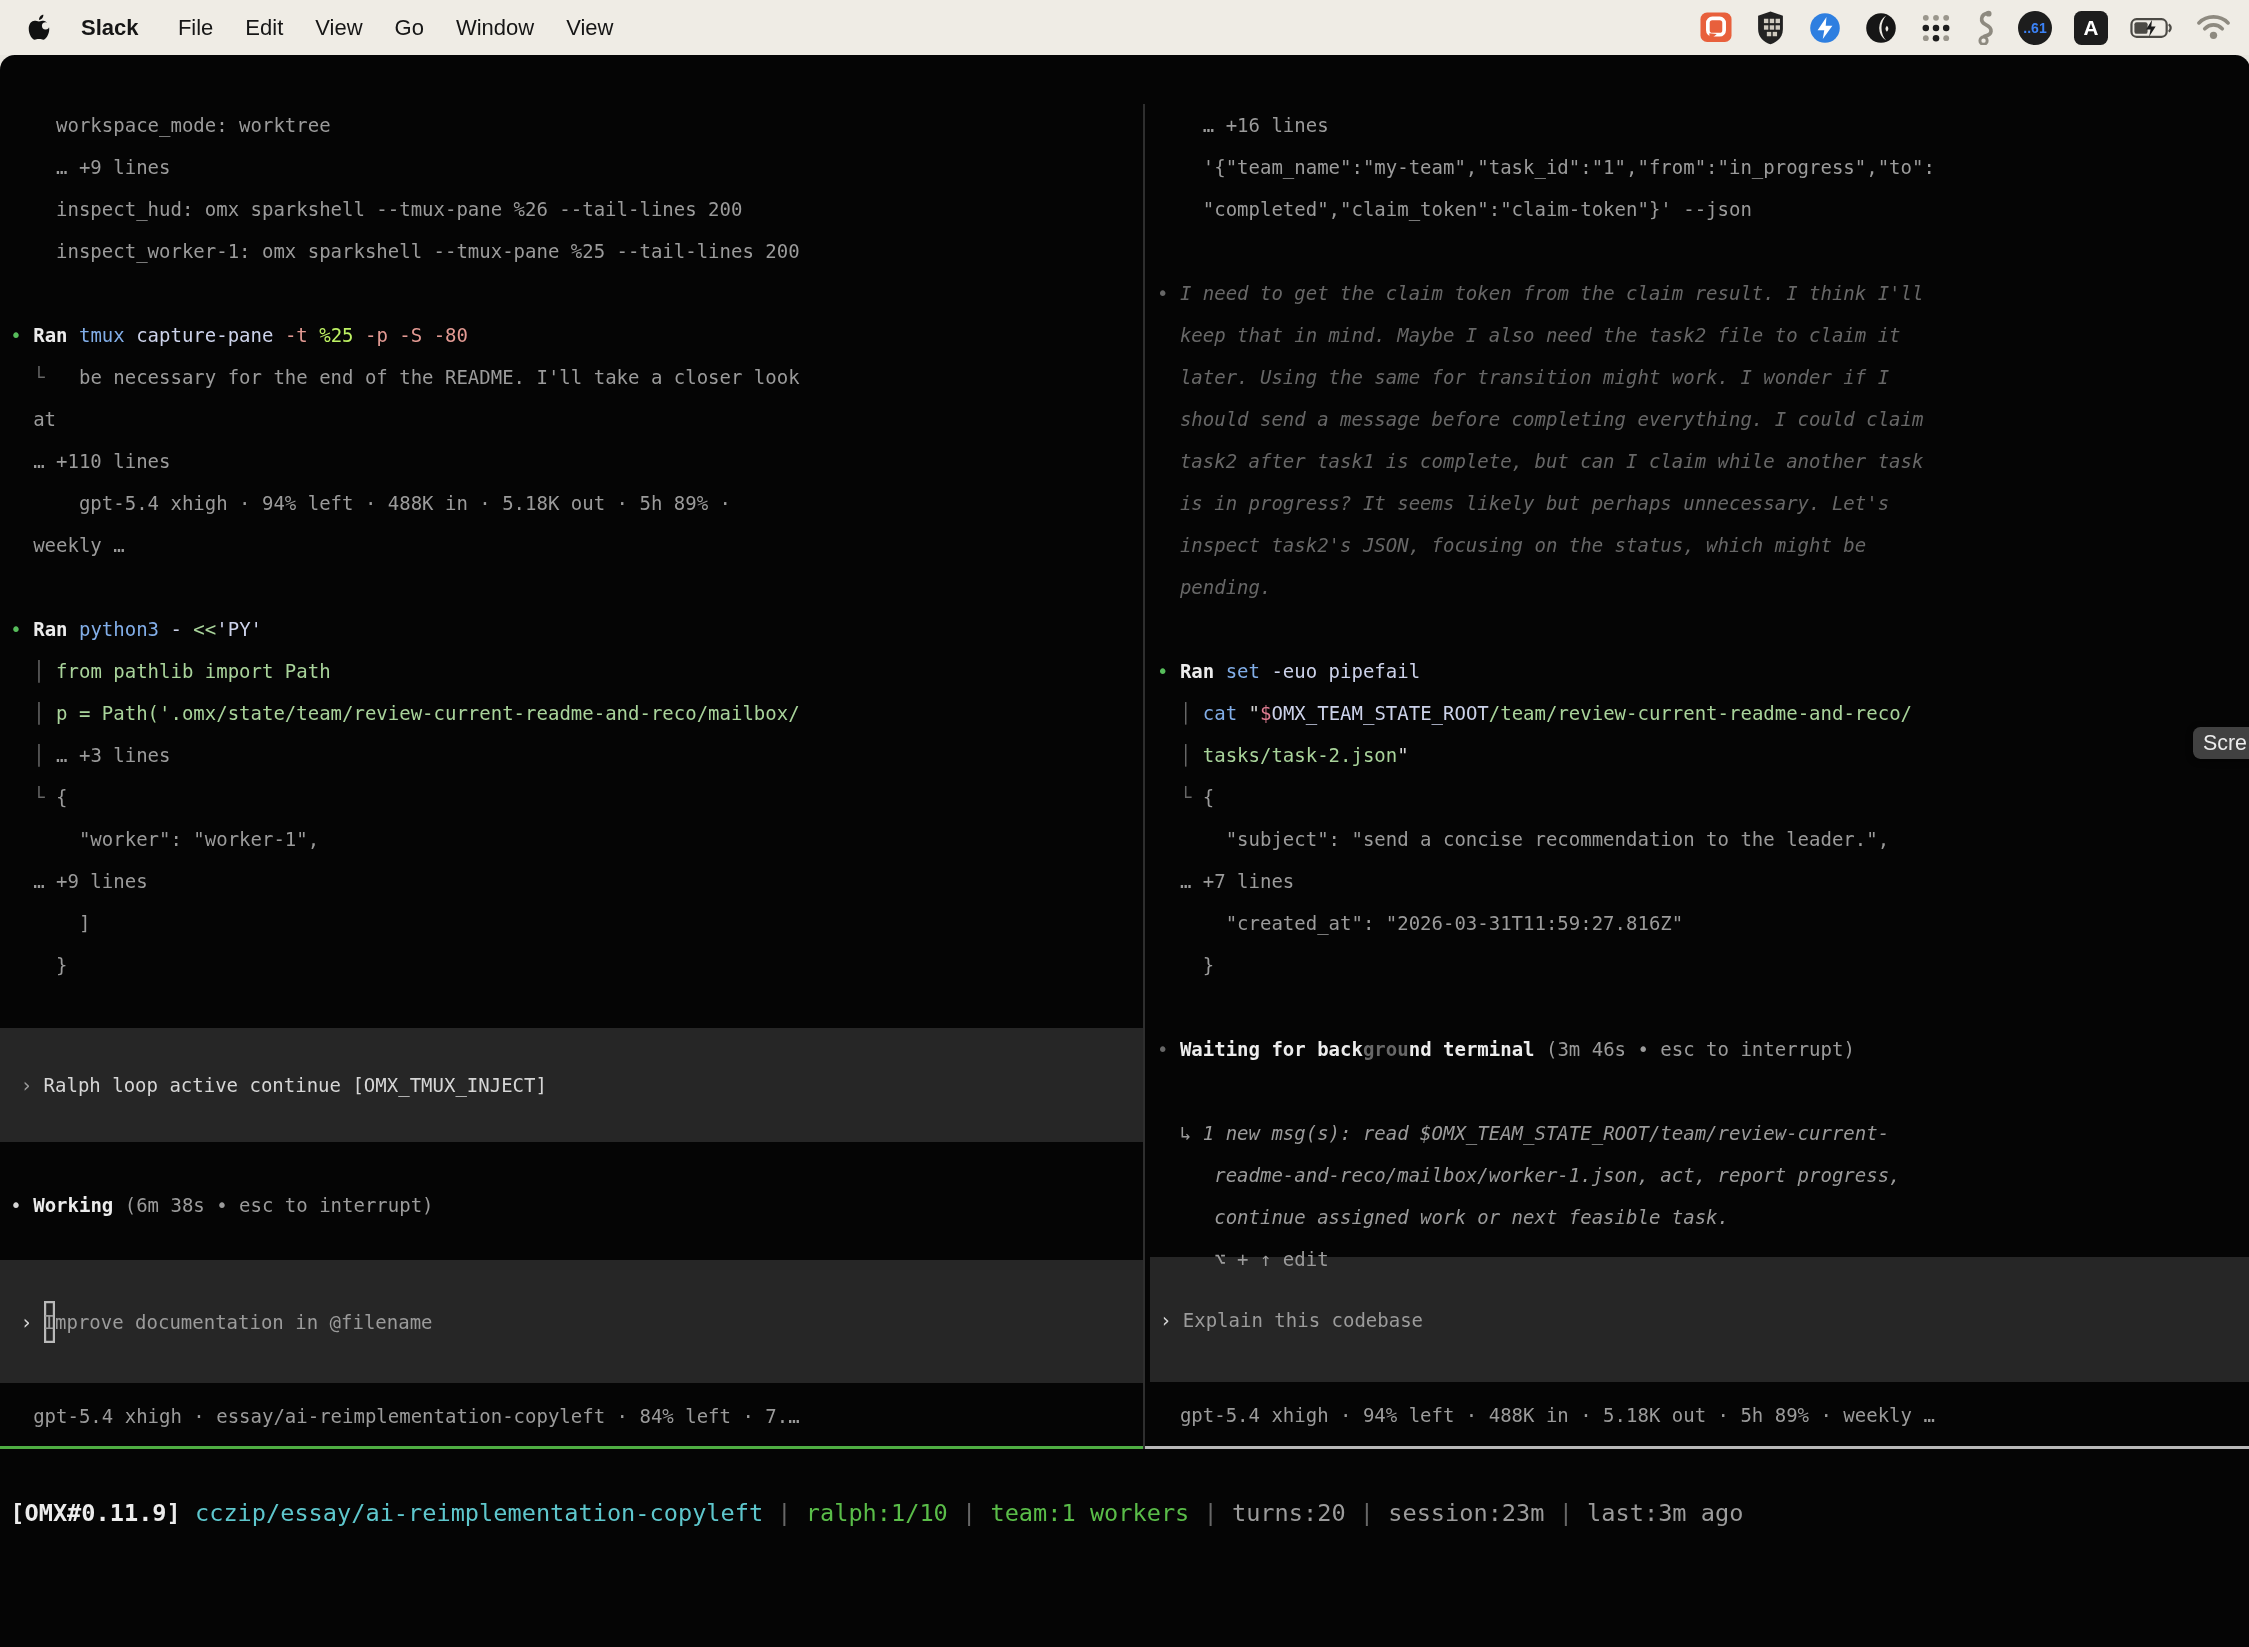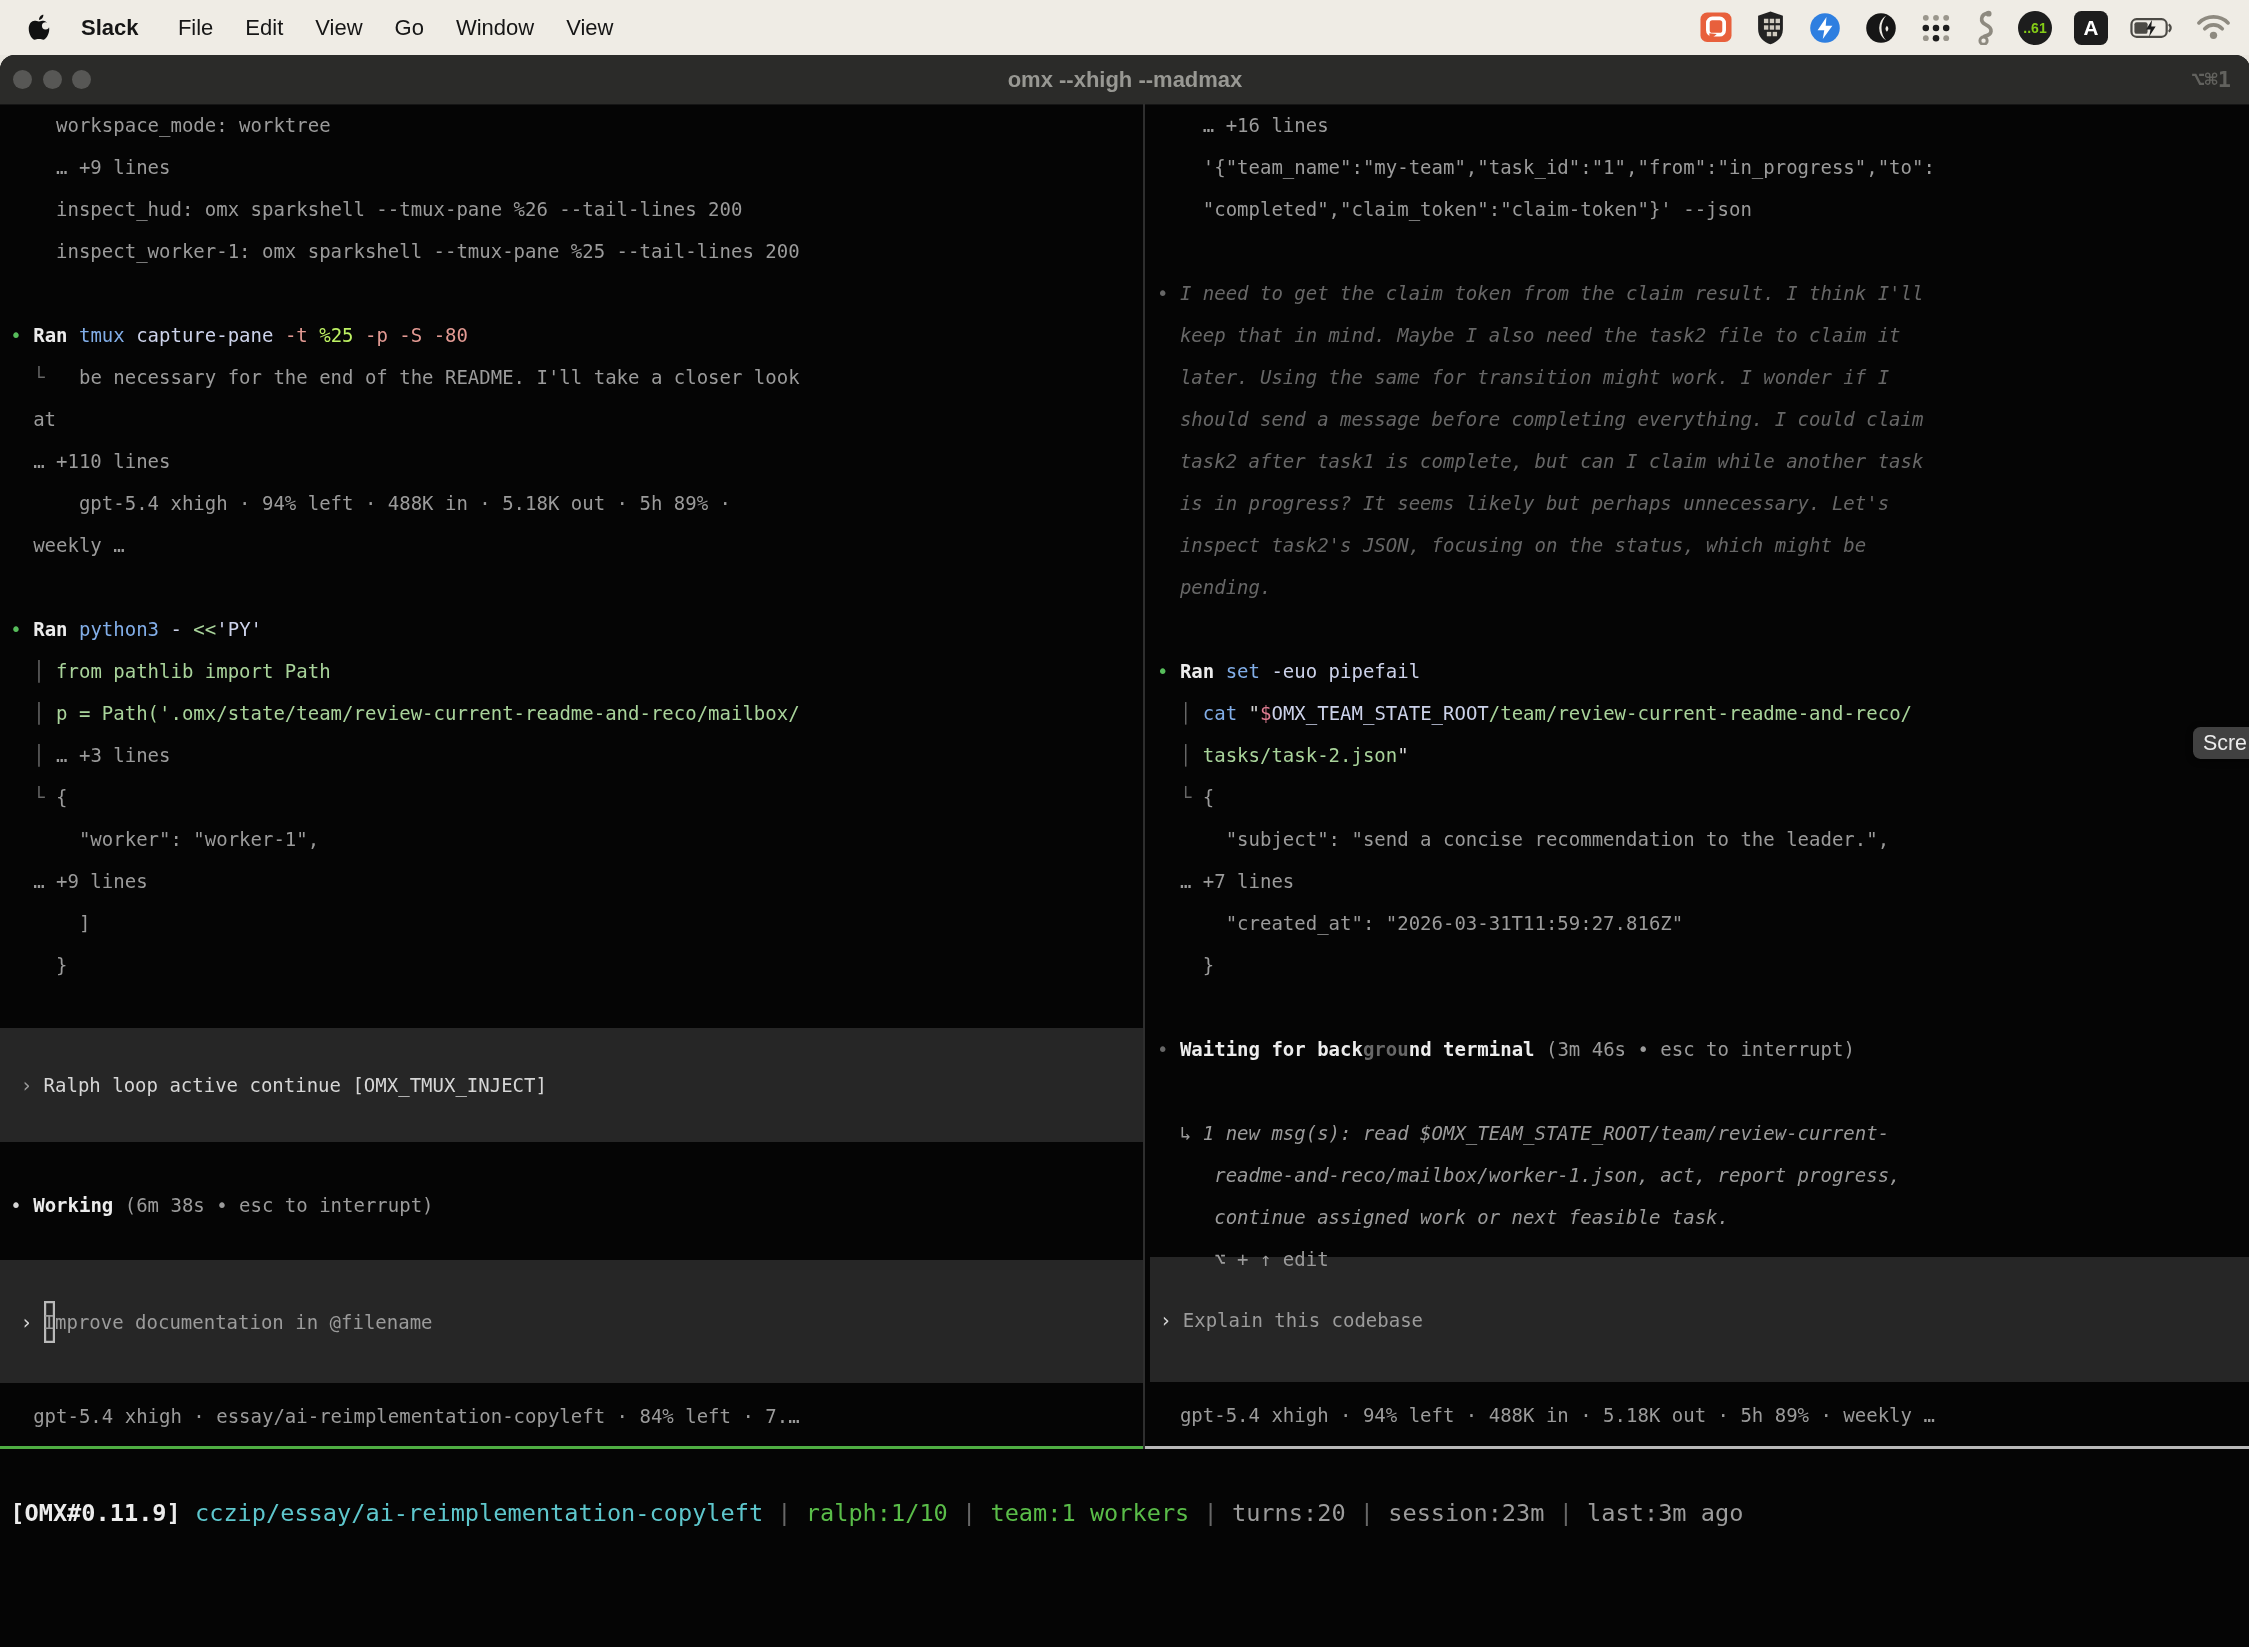--- a/index.html
+++ b/index.html
@@ -8,21 +8,21 @@
   
   #menubar{position:absolute;left:0;top:0;width:2250px;height:55px;background:#efece5;
            display:flex;align-items:center;font-family:"Liberation Sans",sans-serif;
            font-size:22px;color:#161616;}
   #menubar .apple{margin-left:28px;display:flex;align-items:center;}
   #menubar .appname{font-weight:bold;margin-left:31px;}
   #menu-items{display:flex;margin-left:7.4px;}
   #menu-items .menu-item{margin-left:32px;}
   #status-icons{margin-left:auto;display:flex;align-items:center;gap:22px;margin-right:19px;}
   .sicon{display:flex;align-items:center;justify-content:center;}
-  .badge61{width:34px;height:34px;border-radius:50%;background:#1d1d1d;color:#84cc16;
+  .badge61{width:34px;height:34px;border-radius:50%;background:#1d1d1d;color:#3b82f6;
            font-size:14px;display:flex;align-items:center;justify-content:center;font-weight:bold;}
   .akey{width:34px;height:34px;border-radius:7.4px;background:#1d1d1d;color:#fff;
         font-size:20.7px;display:flex;align-items:center;justify-content:center;font-weight:bold;}
   
   #window{position:absolute;left:0;top:55px;width:2250px;height:1593px;background:#050505;
           border-radius:14.8px 14.8px 0 0;overflow:hidden;}
   #titlebar{position:absolute;left:0;top:0;width:100%;height:49px;background:#2b2b29;
             border-bottom:1.5px solid #151515;}
   .tl{position:absolute;top:14.8px;width:19px;height:19px;border-radius:50%;background:#575755;}
   #title-text{position:absolute;left:0;right:0;top:0;height:49px;display:flex;align-items:center;
@@ -161,27 +161,20 @@
               <path d="M4 12 C15 1 33 1 44 12"></path>
               <path d="M12 20 C19 13 29 13 36 20"></path>
             </g>
             <circle cx="24" cy="29" r="5" fill="#8e8a80"></circle>
           </svg>
       </span>
     </span>
   </div>
 
   <div id="window">
-    <div id="titlebar">
-      <span class="tl" style="left:13.3px;"></span>
-      <span class="tl" style="left:43px;"></span>
-      <span class="tl" style="left:72px;"></span>
-      <span id="title-text">omx --xhigh --madmax</span>
-      <span id="title-shortcut">⌥⌘1</span>
-    </div>
 
     <div id="left-pane" class="pane"><div class="tline"><span class="s-d">    workspace_mode: worktree</span></div><div class="tline"><span class="s-d">    … +9 lines</span></div><div class="tline"><span class="s-d">    inspect_hud: omx sparkshell --tmux-pane %26 --tail-lines 200</span></div><div class="tline"><span class="s-d">    inspect_worker-1: omx sparkshell --tmux-pane %25 --tail-lines 200</span></div><div class="tline"></div><div class="tline"><span class="s-gb">• </span><span class="s-w s-b">Ran </span><span class="s-blu">tmux</span><span class="s-lav"> capture-pane</span><span class="s-sal"> -t</span><span class="s-org"> %25</span><span class="s-sal"> -p</span><span class="s-sal"> -S</span><span class="s-sal"> -80</span></div><div class="tline"><span class="s-dd">  └   </span><span class="s-d">be necessary for the end of the README. I'll take a closer look</span></div><div class="tline"><span class="s-d">  at</span></div><div class="tline"><span class="s-d">  … +110 lines</span></div><div class="tline"><span class="s-d">      gpt-5.4 xhigh · 94% left · 488K in · 5.18K out · 5h 89% ·</span></div><div class="tline"><span class="s-d">  weekly …</span></div><div class="tline"></div><div class="tline"><span class="s-gb">• </span><span class="s-w s-b">Ran </span><span class="s-blu">python3</span><span class="s-lav"> - </span><span class="s-grn">&lt;&lt;</span><span class="s-lav">'PY'</span></div><div class="tline"><span class="s-dd">  │ </span><span class="s-grn">from pathlib import Path</span></div><div class="tline"><span class="s-dd">  │ </span><span class="s-grn">p = Path('.omx/state/team/review-current-readme-and-reco/mailbox/</span></div><div class="tline"><span class="s-dd">  │ </span><span class="s-d">… +3 lines</span></div><div class="tline"><span class="s-dd">  └ </span><span class="s-d">{</span></div><div class="tline"><span class="s-d">      "worker": "worker-1",</span></div><div class="tline"><span class="s-d">  … +9 lines</span></div><div class="tline"><span class="s-d">      ]</span></div><div class="tline"><span class="s-d">    }</span></div><div class="tline"></div><div class="band" style="height: 114px;"><span class="s-d">› </span><span class="s-w2">Ralph loop active continue [OMX_TMUX_INJECT]</span></div><div class="tline"></div><div class="tline"><span class="s-w2">• </span><span class="s-w s-b">Working </span><span class="s-d">(6m 38s • esc to interrupt)</span></div><div class="band" style="height: 123px; margin-top: 34px;"><span class="s-w2">› </span><span class="s-cur">I</span><span class="s-d">mprove documentation in @filename</span></div><div class="tline" style="margin-top: 11.8px;"><span class="s-d">  gpt-5.4 xhigh · essay/ai-reimplementation-copyleft · 84% left · 7.…</span></div></div>
     <div id="right-pane" class="pane"><div class="tline"><span class="s-d">    … +16 lines</span></div><div class="tline"><span class="s-d">    '{"team_name":"my-team","task_id":"1","from":"in_progress","to":</span></div><div class="tline"><span class="s-d">    "completed","claim_token":"claim-token"}' --json</span></div><div class="tline"></div><div class="tline"><span class="s-dd">• </span><span class="s-dd s-i">I need to get the claim token from the claim result. I think I'll</span></div><div class="tline"><span class="s-dd s-i">  keep that in mind. Maybe I also need the task2 file to claim it</span></div><div class="tline"><span class="s-dd s-i">  later. Using the same for transition might work. I wonder if I</span></div><div class="tline"><span class="s-dd s-i">  should send a message before completing everything. I could claim</span></div><div class="tline"><span class="s-dd s-i">  task2 after task1 is complete, but can I claim while another task</span></div><div class="tline"><span class="s-dd s-i">  is in progress? It seems likely but perhaps unnecessary. Let's</span></div><div class="tline"><span class="s-dd s-i">  inspect task2's JSON, focusing on the status, which might be</span></div><div class="tline"><span class="s-dd s-i">  pending.</span></div><div class="tline"></div><div class="tline"><span class="s-gb">• </span><span class="s-w s-b">Ran </span><span class="s-blu">set</span><span class="s-lav"> -euo pipefail</span></div><div class="tline"><span class="s-dd">  │ </span><span class="s-blu">cat</span><span class="s-w2"> "</span><span class="s-pnk">$</span><span class="s-lav">OMX_TEAM_STATE_ROOT</span><span class="s-grn">/team/review-current-readme-and-reco/</span></div><div class="tline"><span class="s-dd">  │ </span><span class="s-grn">tasks/task-2.json</span><span class="s-w2">"</span></div><div class="tline"><span class="s-dd">  └ </span><span class="s-d">{</span></div><div class="tline"><span class="s-d">      "subject": "send a concise recommendation to the leader.",</span></div><div class="tline"><span class="s-d">  … +7 lines</span></div><div class="tline"><span class="s-d">      "created_at": "2026-03-31T11:59:27.816Z"</span></div><div class="tline"><span class="s-d">    }</span></div><div class="tline"></div><div class="tline"><span class="s-dd">• </span><span class="s-w s-b">Waiting for back</span><span class="s-dd s-b">grou</span><span class="s-w s-b">nd terminal </span><span class="s-d">(3m 46s • esc to interrupt)</span></div><div class="tline"></div><div class="tline"><span class="s-d">  ↳ </span><span class="s-d s-i">1 new msg(s): read $OMX_TEAM_STATE_ROOT/team/review-current-</span></div><div class="tline"><span class="s-d s-i">     readme-and-reco/mailbox/worker-1.json, act, report progress,</span></div><div class="tline"><span class="s-d s-i">     continue assigned work or next feasible task.</span></div><div class="tline"><span class="s-d">     ⌥ + ↑ edit</span></div><div class="band" style="height: 125px; margin-top: -23px;"><span class="s-w2">› </span><span class="s-d">Explain this codebase</span></div><div class="tline" style="margin-top: 11.8px;"><span class="s-d">  gpt-5.4 xhigh · 94% left · 488K in · 5.18K out · 5h 89% · weekly …</span></div></div>
 
     <div id="pane-divider"></div>
     <div id="hr-left" style="background: rgb(79, 174, 67);"></div>
     <div id="hr-right" style="background: rgb(185, 185, 185);"></div>
 
     <div id="tooltip">Scre</div>
 

